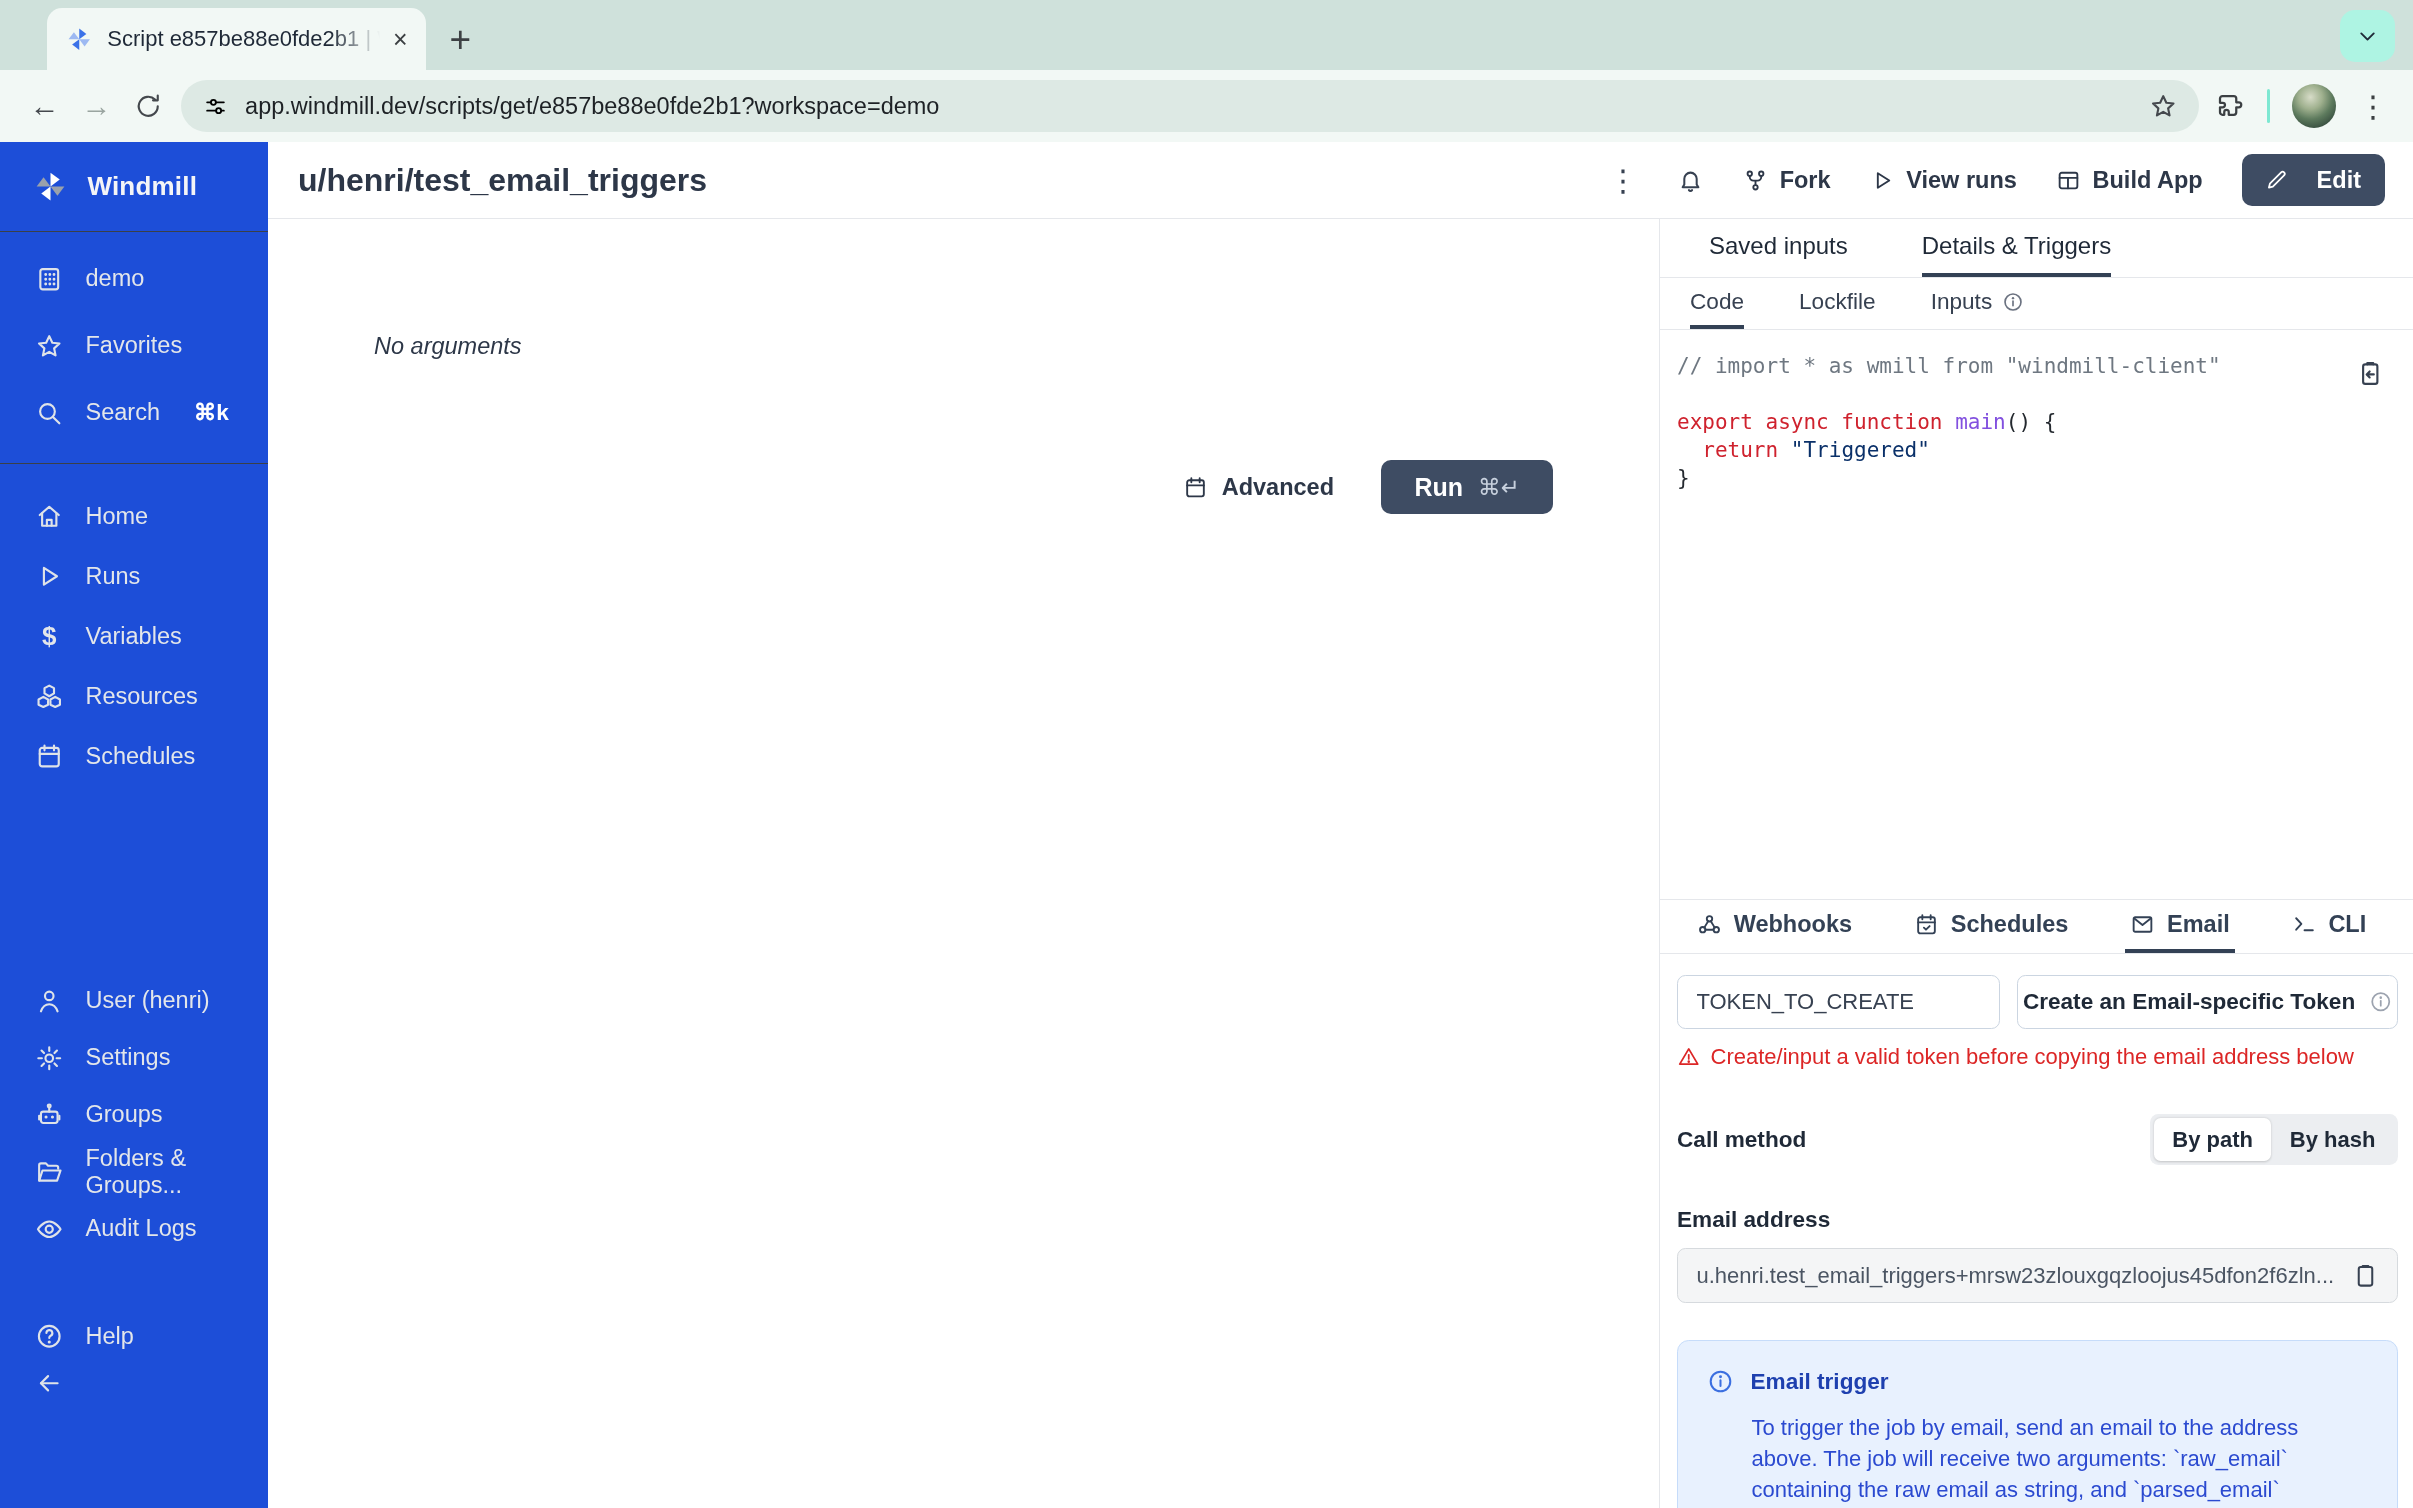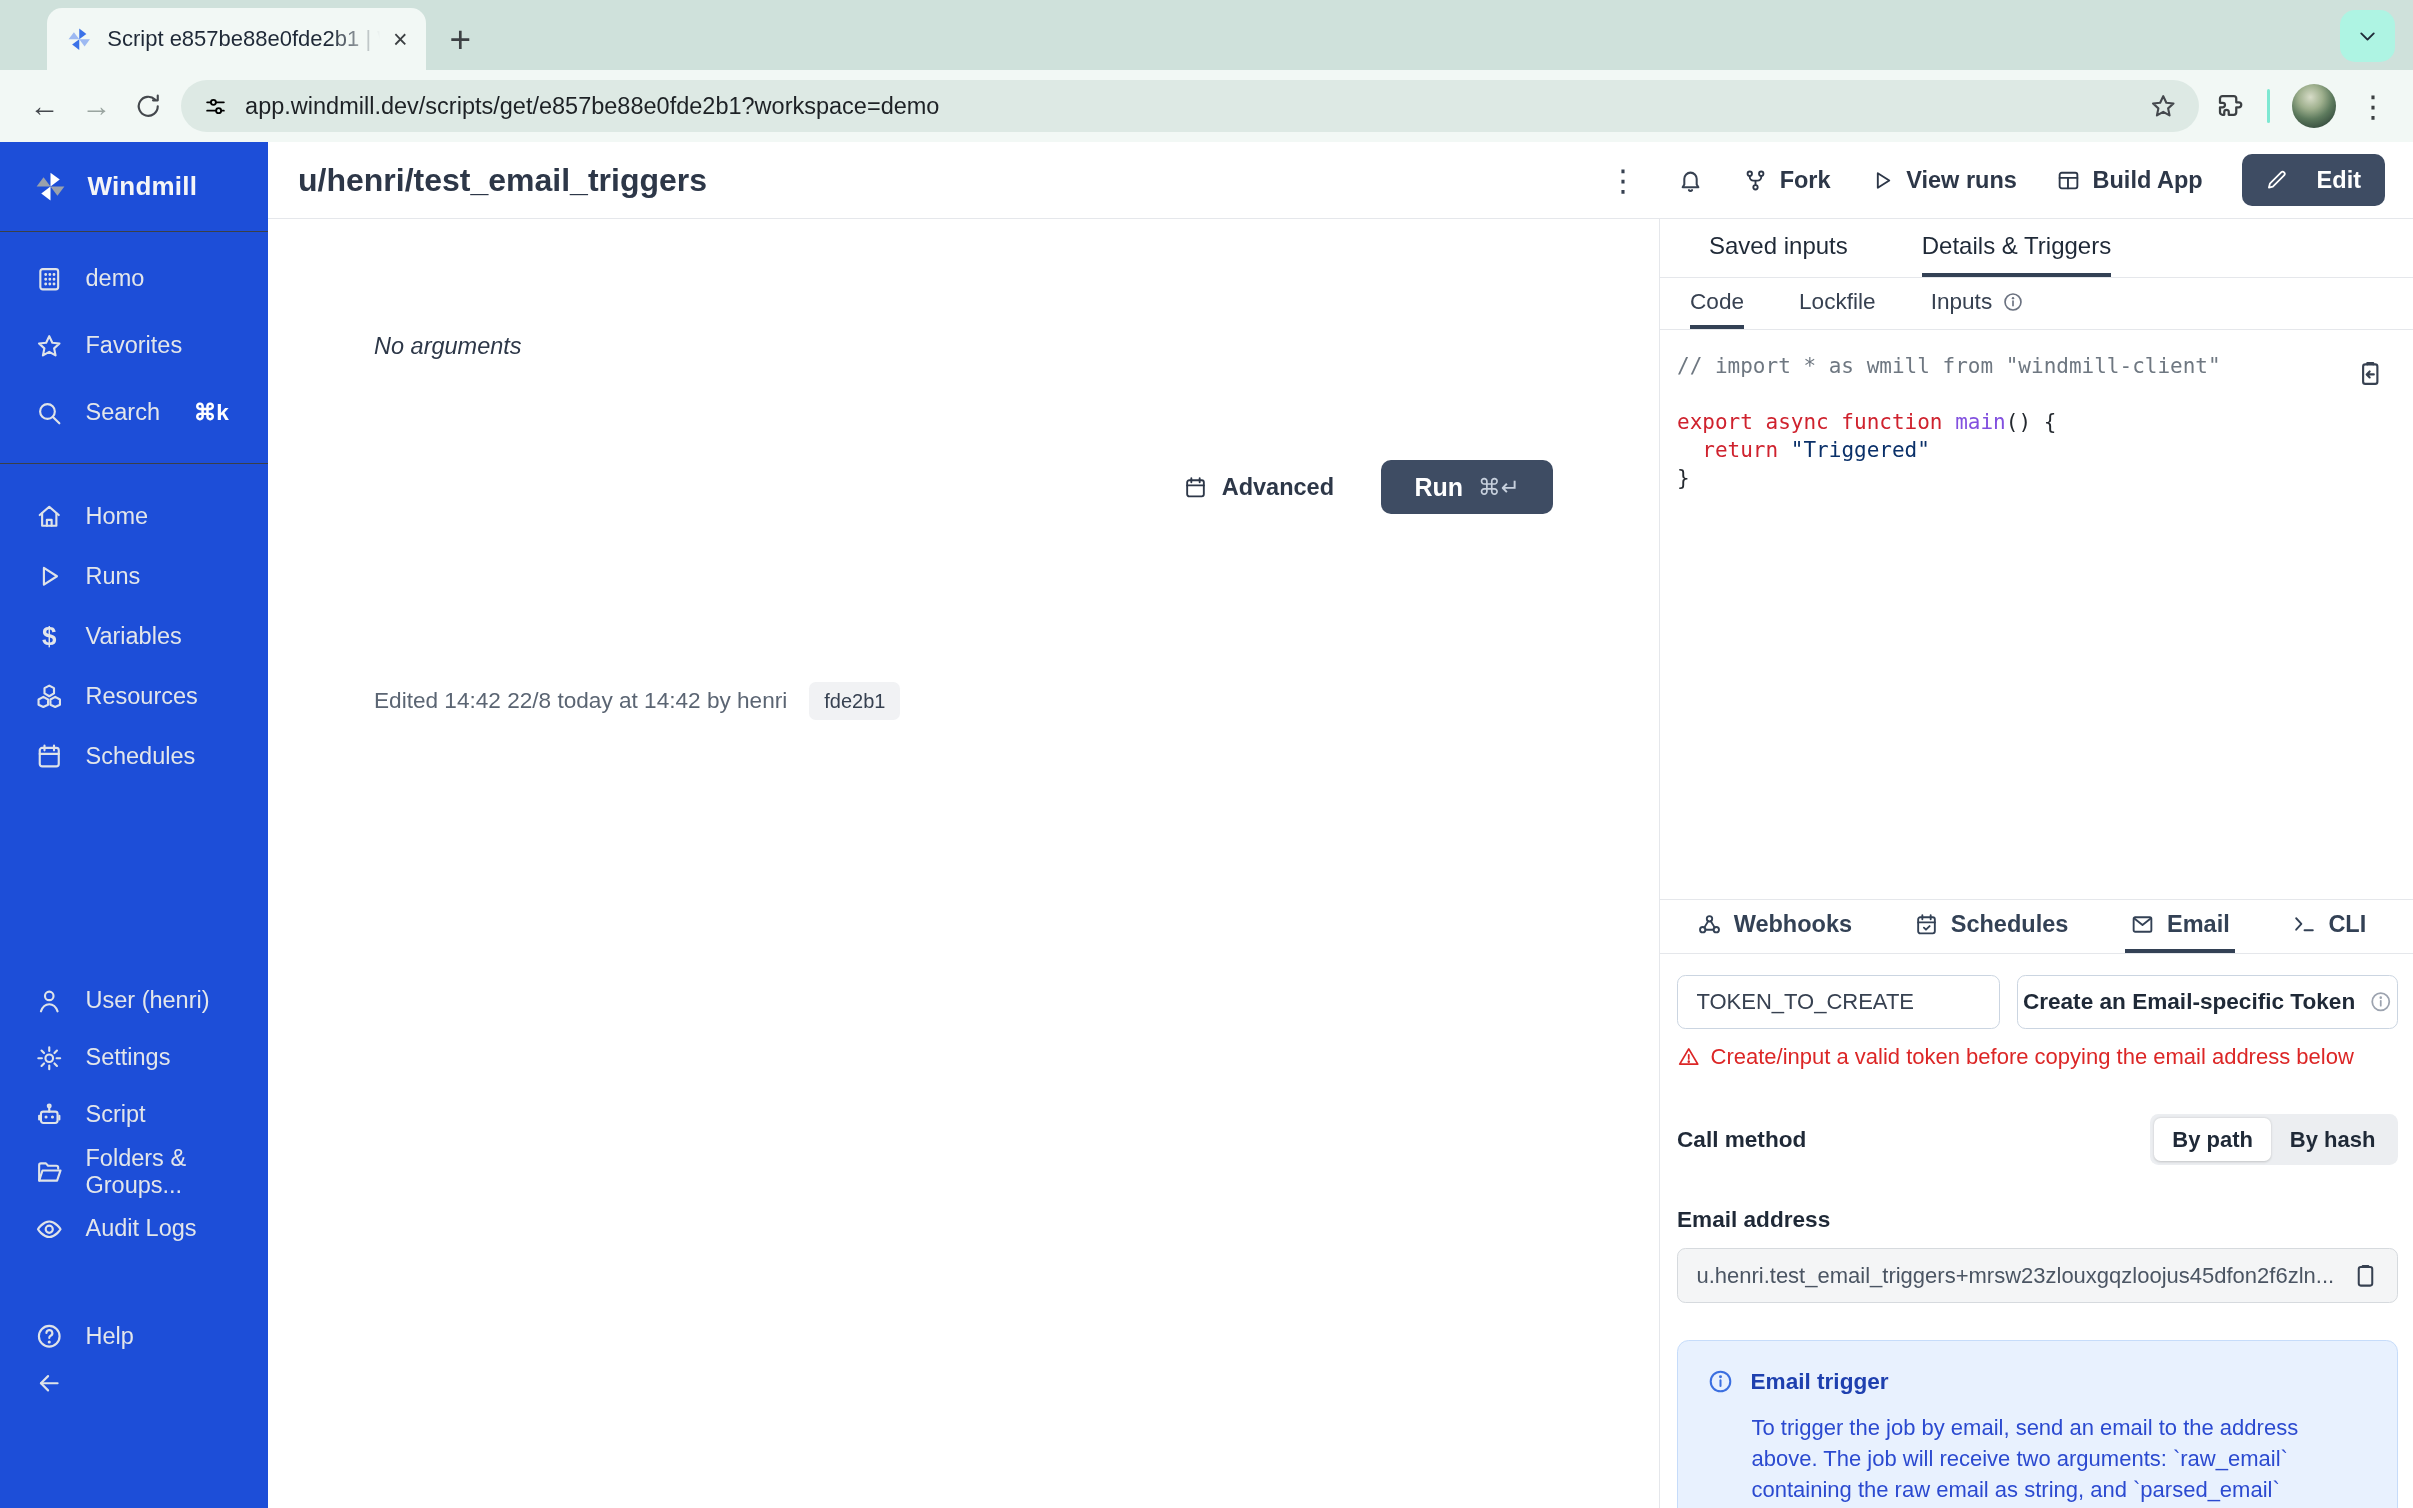--- a/index.html
+++ b/index.html
@@ -269,21 +269,21 @@
         <span>Settings</span>
       </div>
       <div class="side-item">
         <svg class="ico sicon" viewBox="0 0 24 24">
           <rect x="5" y="9" width="14" height="9.5" rx="2"></rect>
             <path d="M12 5.5V9"></path>
             <circle cx="12" cy="4.2" r="1.2"></circle>
           <path d="M9.3 13.5h.01M14.7 13.5h.01" stroke-width="2.6"></path>
             <path d="M3.5 12.5v3M20.5 12.5v3"></path>
         </svg>
-        <span>Script</span>
+        <span>Groups</span>
       </div>
       <div class="side-item">
         <svg class="ico sicon" viewBox="0 0 24 24">
           <path d="M3.5 19V6a1.5 1.5 0 0 1 1.5-1.5h4.2L11 6.5h7a1.5 1.5 0 0 1 1.5 1.5v1"></path>
             <path d="M3.5 19l2.8-8.5h15.2L18.6 19z"></path>
         </svg>
         <span>Folders &amp; Groups...</span>
       </div>
       <div class="side-item">
         <svg class="ico sicon" viewBox="0 0 24 24">
@@ -355,24 +355,20 @@
         <svg class="ico" width="25" height="25" viewBox="0 0 24 24">
           <rect x="4" y="5" width="16" height="15.5" rx="2"></rect>
             <path d="M8 3v4M16 3v4M4 10h16"></path>
         </svg>
         <span>Advanced</span>
       </div>
       <div class="run-btn">
         <span class="run-label">Run</span>
         <span class="run-kbd">⌘↵</span>
       </div>
-    </div>
-    <div class="edited">
-      <span>Edited 14:42 22/8 today at 14:42 by henri</span>
-      <span class="hash-badge">fde2b1</span>
     </div>
   </div>
 
   <div class="panel">
     <div class="panel-tabs">
       <div class="ptab">Saved inputs</div>
       <div class="ptab active">Details &amp; Triggers</div>
     </div>
     <div class="panel-subtabs">
       <div class="stab active">

